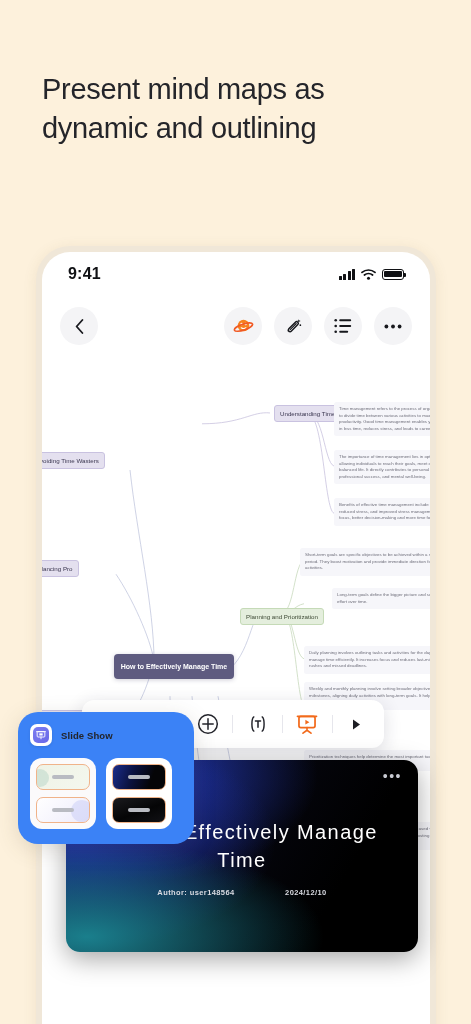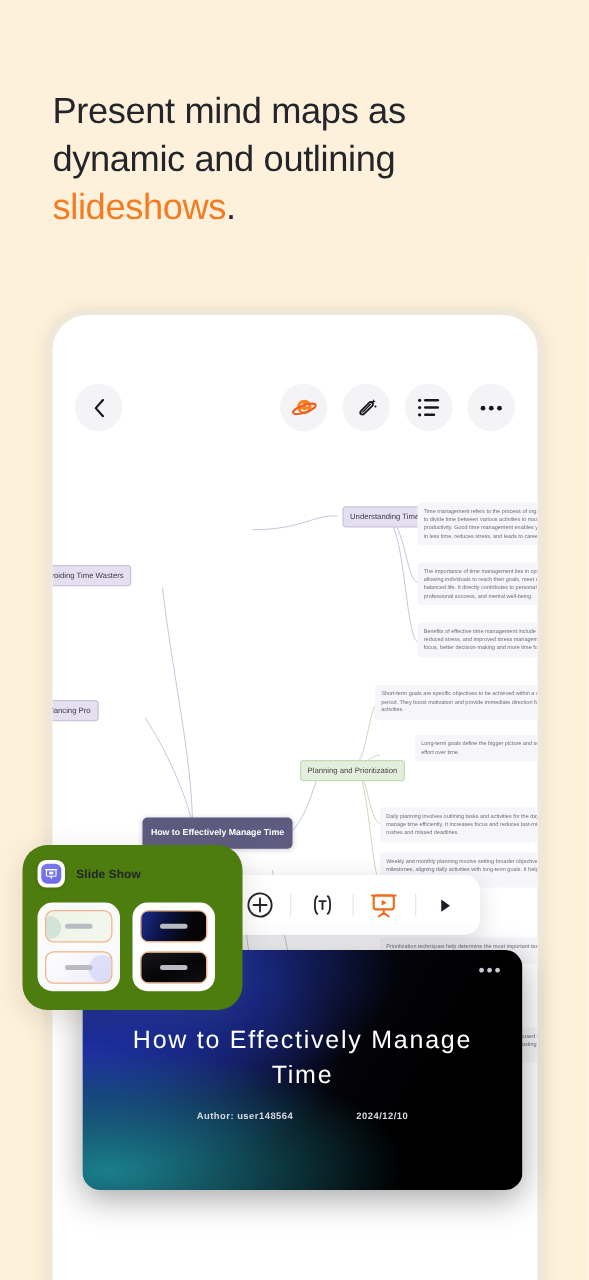--- a/index.html
+++ b/index.html
@@ -114,23 +114,23 @@
     display:flex; align-items:center; justify-content:space-between;
     padding:0 14px;
     z-index:6;
   }
   .floattool .sep { width:1px; height:18px; background:#E6E6EC; }
   .ft-item { display:flex; align-items:center; justify-content:center; width:26px; height:26px; }
 
   
   .slidepanel {
     position:absolute;
-    left:18px; top:676px;
+    left:18px; top:712px;
     width:176px; height:132px;
-    background:#4d7c0f;
+    background:#3b82f6;
     border-radius:20px;
     box-shadow:0 5px 22px rgba(90,75,55,.17);
     z-index:9;
     padding:12px;
   }
   .sp-head { display:flex; align-items:center; gap:9px; margin-bottom:12px; }
   .sp-icon {
     width:22px;height:22px;border-radius:7px;
     background:#FFFFFF;
     display:flex;align-items:center;justify-content:center;
@@ -201,26 +201,44 @@
     letter-spacing:.4px;
   }
   .slide-meta span { margin:0 24px; }
 </style>
 </head>
 <body>
 
 <div class="headline">
   <div>Present mind maps as</div>
   <div>dynamic and outlining</div>
-  <div><span class="accent">slideshows</span><span>.</span></div>
 </div>
 
 <div class="phone">
   <div class="screen">
 
+    <div class="statusbar">
+      <div class="status-time">9:41</div>
+      <div class="status-icons">
+        <span class="sig">
+            <i></i>
+            <i></i>
+            <i></i>
+            <i></i>
+          </span>
+        <svg width="15" height="11" viewBox="0 0 15 11">
+          <path d="M1 3.4A10 10 0 0 1 14 3.4" stroke="#101114" stroke-width="1.7" fill="none" stroke-linecap="round"></path>
+          <path d="M3.4 6A6.4 6.4 0 0 1 11.6 6" stroke="#101114" stroke-width="1.7" fill="none" stroke-linecap="round"></path>
+          <circle cx="7.5" cy="9.2" r="1.5" fill="#101114"></circle>
+        </svg>
+        <span class="batt">
+            <span></span>
+          </span>
+      </div>
+    </div>
 
     <div class="apptoolbar">
       <div class="tb-btn">
         <svg width="9" height="15" viewBox="0 0 9 15">
           <path d="M7.4 1 1.6 7.5 7.4 14" stroke="#1A1B20" stroke-width="1.8" fill="none" stroke-linecap="round" stroke-linejoin="round"></path>
         </svg>
       </div>
       <div class="tb-spacer"></div>
       <div class="tb-group">
         <div class="tb-btn">

